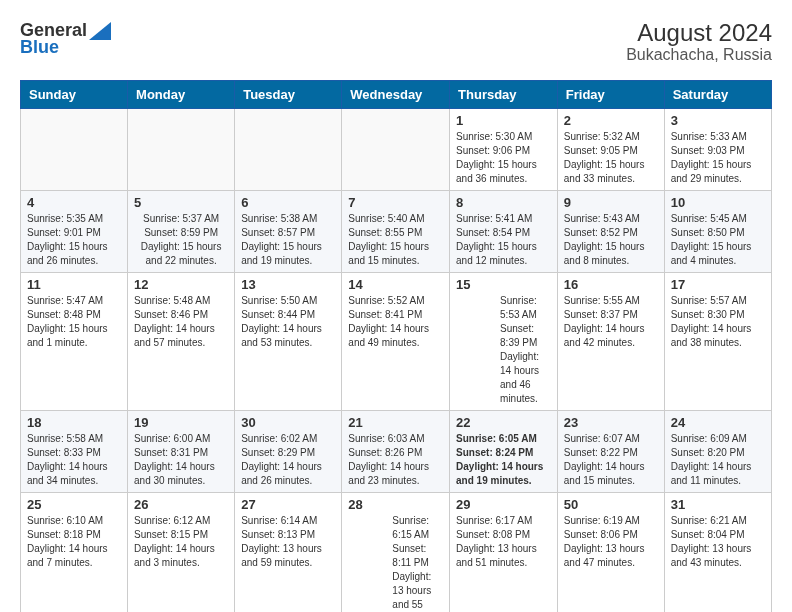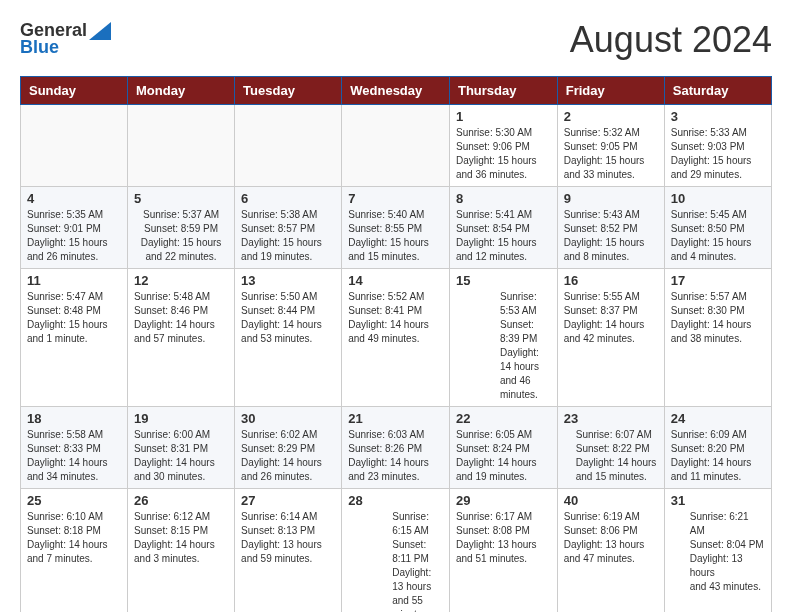--- a/index.html
+++ b/index.html
@@ -20,36 +20,36 @@
       display: flex;
       align-items: center;
       gap: 4px;
     }
     .logo-general { color: #333; }
     .logo-blue { color: #1a5ba8; }
     .title-block {
       text-align: right;
     }
     .month-year {
-      font-size: 36px;
+      font-size: 24px;
       font-weight: 300;
       color: #333;
       line-height: 1.1;
     }
     .location {
       font-size: 16px;
       color: #555;
     }
     .calendar {
       width: 100%;
       border-collapse: collapse;
       border: 1px solid #ccc;
     }
     .calendar th {
-      background-color: #7f1d1d;
+      background-color: #0369a1;
       color: #fff;
       text-align: left;
       padding: 6px 8px;
       font-size: 13px;
       font-weight: bold;
       border: 1px solid #1a5ba8;
     }
     .calendar td {
       vertical-align: top;
       border: 1px solid #ccc;
@@ -97,20 +97,21 @@
         <span class="logo-general" style="font-size:18px;font-weight:bold;color:#333;">General</span>
         <svg width="22" height="18" viewBox="0 0 22 18">
           <polygon points="0,18 22,0 22,18" fill="#1a6fbe"></polygon>
         </svg>
       </div>
       <span class="logo-blue" style="font-size:18px;font-weight:bold;color:#1a6fbe;margin-top:-4px;">Blue</span>
     </div>
   </div>
   <div class="title-block">
     <div class="month-year">August 2024</div>
+    <div class="location">Bukachacha, Russia</div>
   </div>
 </div>
 
 <table class="calendar">
   <thead>
     <tr>
     <th>Sunday</th>
         <th>Monday</th>
         <th>Tuesday</th>
         <th>Wednesday</th>
@@ -273,28 +274,28 @@
         </td>
         <td>
           <span class="day-num">21</span>
           <div class="day-info" style="white-space: pre-line;">Sunrise: 6:03 AM
 Sunset: 8:26 PM
 Daylight: 14 hours
 and 23 minutes.</div>
         </td>
         <td>
           <span class="day-num">22</span>
-          <div class="day-info" style="white-space: pre-line;">Sunrise: 6:05 AM
+          <div class="day-info" style="white-space: pre-line; font-weight: bold;">Sunrise: 6:05 AM
 Sunset: 8:24 PM
 Daylight: 14 hours
 and 19 minutes.</div>
         </td>
         <td>
           <span class="day-num">23</span>
-          <div class="day-info" style="white-space: pre-line; margin-left: 12px;">Sunrise: 6:07 AM
+          <div class="day-info" style="white-space: pre-line;">Sunrise: 6:07 AM
 Sunset: 8:22 PM
 Daylight: 14 hours
 and 15 minutes.</div>
         </td>
         <td>
           <span class="day-num">24</span>
           <div class="day-info" style="white-space: pre-line;">Sunrise: 6:09 AM
 Sunset: 8:20 PM
 Daylight: 14 hours
 and 11 minutes.</div>
@@ -330,29 +331,29 @@
 and 55 minutes.</div>
         </td>
         <td>
           <span class="day-num">29</span>
           <div class="day-info" style="white-space: pre-line;">Sunrise: 6:17 AM
 Sunset: 8:08 PM
 Daylight: 13 hours
 and 51 minutes.</div>
         </td>
         <td>
-          <span class="day-num">40</span>
+          <span class="day-num">50</span>
           <div class="day-info" style="white-space: pre-line;">Sunrise: 6:19 AM
 Sunset: 8:06 PM
 Daylight: 13 hours
 and 47 minutes.</div>
         </td>
         <td>
           <span class="day-num">31</span>
-          <div class="day-info" style="white-space: pre-line; margin-left: 19px;">Sunrise: 6:21 AM
+          <div class="day-info" style="white-space: pre-line;">Sunrise: 6:21 AM
 Sunset: 8:04 PM
 Daylight: 13 hours
 and 43 minutes.</div>
         </td>
       </tr>
     </tbody>
 </table>
 
 <div class="footer">
   <span>Daylight hours</span>

